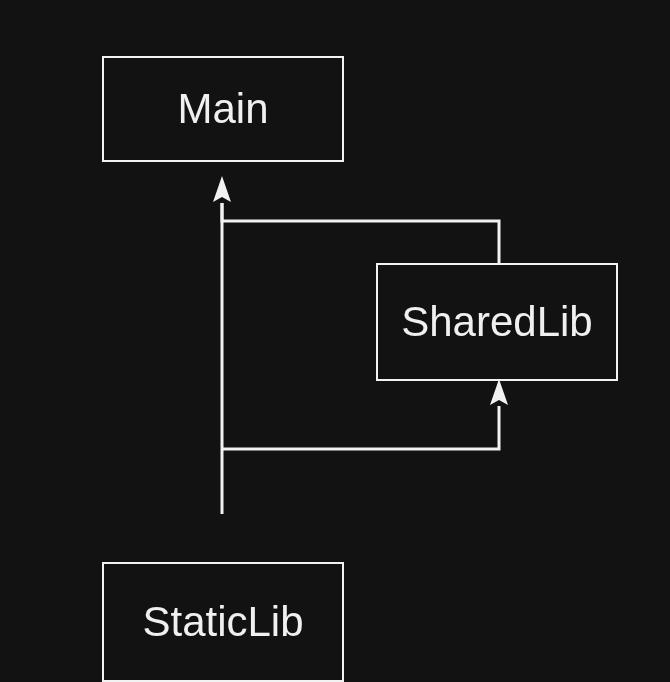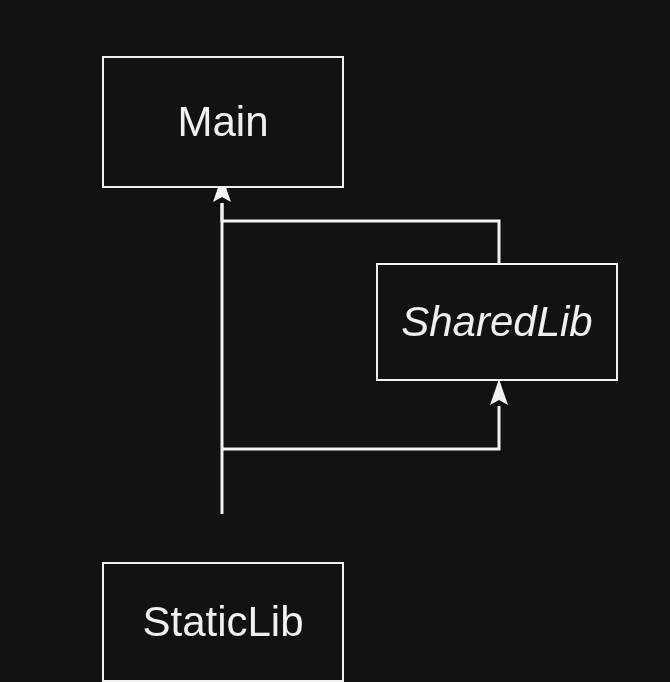--- a/index.html
+++ b/index.html
@@ -38,28 +38,27 @@
     font-weight: 400;
     line-height: 1;
     letter-spacing: 0px;
     white-space: nowrap;
     user-select: none;
   }
   #node-main {
     left: 102px;
     top: 56px;
     width: 242px;
-    height: 132px;
+    height: 106px;
   }
   #node-sharedlib {
     left: 376px;
     top: 263px;
     width: 242px;
     height: 118px;
-    font-style: italic;
   }
   #node-staticlib {
     left: 102px;
     top: 514px;
     width: 242px;
     height: 120px;
     margin-top: 48px;
   }
 </style>
 </head>

